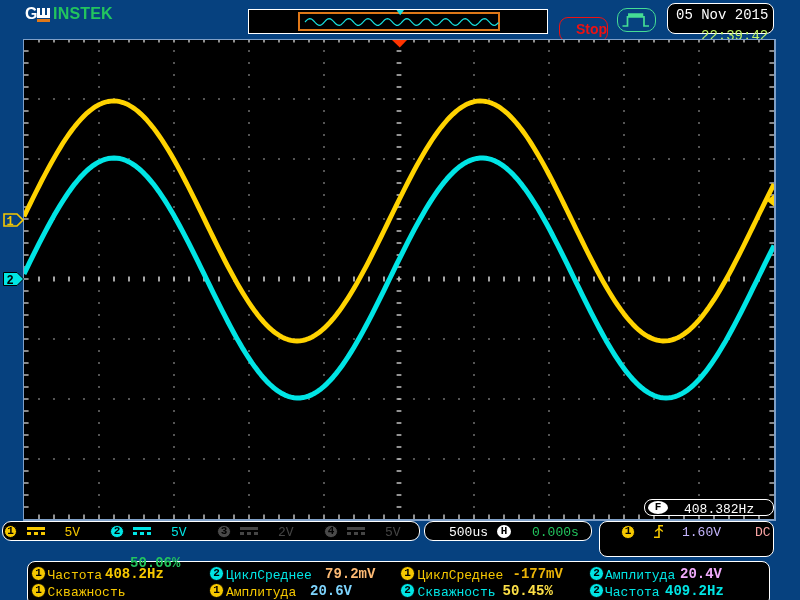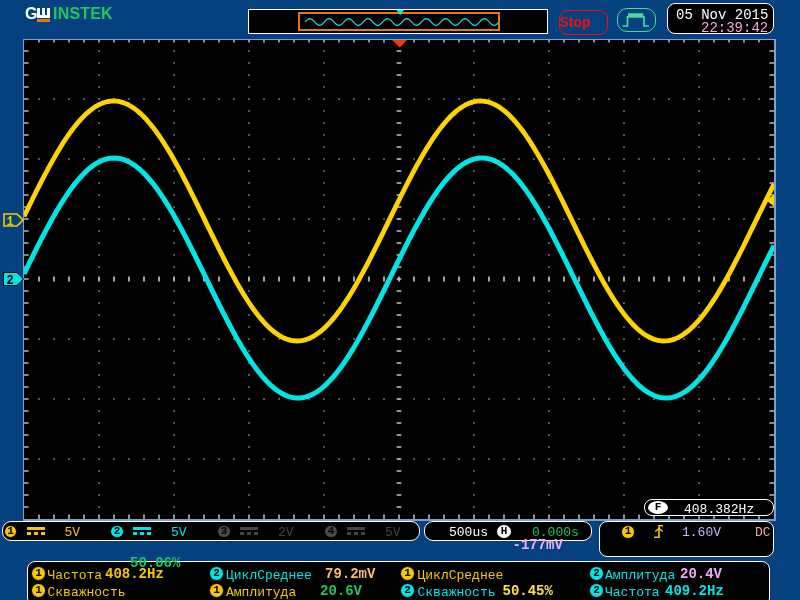--- a/index.html
+++ b/index.html
@@ -8,27 +8,27 @@
 <div style="position:absolute;left:37px;top:15.4px;width:13.2px;height:2.6px;background:#fff"></div>
 <div style="position:absolute;left:37px;top:19.2px;width:13.2px;height:2.6px;background:#e07818"></div>
 <div style="position:absolute;left:53px;top:6px;color:#22c55e;font:bold 16px/1 'Liberation Sans',sans-serif;letter-spacing:0.2px">INSTEK</div>
 <div style="position:absolute;left:248px;top:9px;width:300px;height:25px;background:#000;border:1.5px solid #fff">
       <div style="position:absolute;left:49px;top:1.5px;width:202px;height:19px;border:2px solid #e07818"></div>
       <svg width="297" height="22" viewBox="0 0 297 22" style="position:absolute;left:0;top:0">
         <polyline fill="none" stroke="#17e0e0" stroke-width="1.2" points="56.0 12.0,57.5 10.4,59.0 9.2,60.5 8.6,62.0 8.8,63.5 9.8,65.0 11.2,66.5 12.9,68.0 14.3,69.5 15.2,71.0 15.4,72.5 14.7,74.0 13.5,75.5 11.9,77.0 10.3,78.5 9.1,80.0 8.6,81.5 8.9,83.0 9.9,84.5 11.3,86.0 13.0,87.5 14.4,89.0 15.2,90.5 15.3,92.0 14.7,93.5 13.4,95.0 11.8,96.5 10.2,98.0 9.1,99.5 8.6,101.0 8.9,102.5 9.9,104.0 11.5,105.5 13.1,107.0 14.5,108.5 15.3,110.0 15.3,111.5 14.6,113.0 13.3,114.5 11.7,116.0 10.1,117.5 9.0,119.0 8.6,120.5 9.0,122.0 10.0,123.5 11.6,125.0 13.2,126.5 14.5,128.0 15.3,129.5 15.3,131.0 14.5,132.5 13.2,134.0 11.6,135.5 10.0,137.0 9.0,138.5 8.6,140.0 9.0,141.5 10.1,143.0 11.7,144.5 13.3,146.0 14.6,147.5 15.3,149.0 15.3,150.5 14.5,152.0 13.1,153.5 11.5,155.0 9.9,156.5 8.9,158.0 8.6,159.5 9.1,161.0 10.2,162.5 11.8,164.0 13.4,165.5 14.7,167.0 15.3,168.5 15.2,170.0 14.4,171.5 13.0,173.0 11.3,174.5 9.9,176.0 8.9,177.5 8.6,179.0 9.1,180.5 10.3,182.0 11.9,183.5 13.5,185.0 14.7,186.5 15.4,188.0 15.2,189.5 14.3,191.0 12.9,192.5 11.2,194.0 9.8,195.5 8.8,197.0 8.6,198.5 9.2,200.0 10.4,201.5 12.0,203.0 13.6,204.5 14.8,206.0 15.4,207.5 15.2,209.0 14.2,210.5 12.8,212.0 11.1,213.5 9.7,215.0 8.8,216.5 8.6,218.0 9.3,219.5 10.5,221.0 12.1,222.5 13.7,224.0 14.9,225.5 15.4,227.0 15.1,228.5 14.1,230.0 12.7,231.5 11.0,233.0 9.6,234.5 8.8,236.0 8.7,237.5 9.3,239.0 10.6,240.5 12.2,242.0 13.8,243.5 14.9,245.0 15.4,246.5 15.1,248.0 14.1,249.5 12.5"></polyline>
         <path fill="#17e0e0" d="M147.5 0 L155 0 L151.2 5.2 Z"></path>
       </svg>
     </div>
-<div style="position:absolute;left:558.5px;top:10px;width:49.5px;height:25px;border:1.5px solid #ee1111;border-radius:9px;color:#ee1111;text-align:left;font:bold 14px/22px 'Liberation Sans',sans-serif">Stop</div>
+<div style="position:absolute;left:558.5px;top:17px;width:49.5px;height:25px;border:1.5px solid #ee1111;border-radius:9px;color:#ee1111;text-align:right;font:bold 14px/22px 'Liberation Sans',sans-serif">Stop</div>
 <div style="position:absolute;left:616.5px;top:8px;width:39px;height:24px;border:1.5px solid #45dd95;border-radius:10px"><svg width="36" height="21" viewBox="0 0 36 21">
         <path fill="none" stroke="#45dd95" stroke-width="1.7" d="M4.5 17 H9.5 V7.8 H10.9 V5.2 H12.4 V7.8 H13.9 V5.2 H15.4 V7.8 H16.9 V5.2 H18.4 V7.8 H19.9 V5.2 H21.4 V7.8 H22.9 V5.2 H24.4 V7.8 H26 V17 H31"></path>
       </svg></div>
 <div style="position:absolute;left:667px;top:3px;width:107px;height:31px;background:#000;border:1.5px solid #fff;border-radius:8px"></div>
 <div style="position:absolute;left:676px;top:7.5px;color:#fff;font:14px/1 'Liberation Mono',monospace;white-space:pre">05 Nov 2015</div>
-<div style="position:absolute;left:701px;top:21px;color:#f9a8d4;font:14px/1 'Liberation Mono',monospace;white-space:pre">22:39:42</div>
+<div style="position:absolute;left:701px;top:29px;color:#bef264;font:14px/1 'Liberation Mono',monospace;white-space:pre">22:39:42</div>
 <div style="position:absolute;left:23px;top:39px;width:752.5px;height:481.5px;background:#7e9fc7"></div>
 <div style="position:absolute;left:24px;top:40px;width:750px;height:479px;background:#000">
       <svg width="750" height="479" viewBox="0 0 750 479" style="position:absolute;left:0;top:0">
         <path stroke="#8d8d8d" stroke-width="1.6" d="M14.2 59h1.6M29.2 59h1.6M44.2 59h1.6M59.2 59h1.6M74.2 59h1.6M89.2 59h1.6M104.2 59h1.6M119.2 59h1.6M134.2 59h1.6M149.2 59h1.6M164.2 59h1.6M179.2 59h1.6M194.2 59h1.6M209.2 59h1.6M224.2 59h1.6M239.2 59h1.6M254.2 59h1.6M269.2 59h1.6M284.2 59h1.6M299.2 59h1.6M314.2 59h1.6M329.2 59h1.6M344.2 59h1.6M359.2 59h1.6M374.2 59h1.6M389.2 59h1.6M404.2 59h1.6M419.2 59h1.6M434.2 59h1.6M449.2 59h1.6M464.2 59h1.6M479.2 59h1.6M494.2 59h1.6M509.2 59h1.6M524.2 59h1.6M539.2 59h1.6M554.2 59h1.6M569.2 59h1.6M584.2 59h1.6M599.2 59h1.6M614.2 59h1.6M629.2 59h1.6M644.2 59h1.6M659.2 59h1.6M674.2 59h1.6M689.2 59h1.6M704.2 59h1.6M719.2 59h1.6M734.2 59h1.6M14.2 119h1.6M29.2 119h1.6M44.2 119h1.6M59.2 119h1.6M74.2 119h1.6M89.2 119h1.6M104.2 119h1.6M119.2 119h1.6M134.2 119h1.6M149.2 119h1.6M164.2 119h1.6M179.2 119h1.6M194.2 119h1.6M209.2 119h1.6M224.2 119h1.6M239.2 119h1.6M254.2 119h1.6M269.2 119h1.6M284.2 119h1.6M299.2 119h1.6M314.2 119h1.6M329.2 119h1.6M344.2 119h1.6M359.2 119h1.6M374.2 119h1.6M389.2 119h1.6M404.2 119h1.6M419.2 119h1.6M434.2 119h1.6M449.2 119h1.6M464.2 119h1.6M479.2 119h1.6M494.2 119h1.6M509.2 119h1.6M524.2 119h1.6M539.2 119h1.6M554.2 119h1.6M569.2 119h1.6M584.2 119h1.6M599.2 119h1.6M614.2 119h1.6M629.2 119h1.6M644.2 119h1.6M659.2 119h1.6M674.2 119h1.6M689.2 119h1.6M704.2 119h1.6M719.2 119h1.6M734.2 119h1.6M14.2 179h1.6M29.2 179h1.6M44.2 179h1.6M59.2 179h1.6M74.2 179h1.6M89.2 179h1.6M104.2 179h1.6M119.2 179h1.6M134.2 179h1.6M149.2 179h1.6M164.2 179h1.6M179.2 179h1.6M194.2 179h1.6M209.2 179h1.6M224.2 179h1.6M239.2 179h1.6M254.2 179h1.6M269.2 179h1.6M284.2 179h1.6M299.2 179h1.6M314.2 179h1.6M329.2 179h1.6M344.2 179h1.6M359.2 179h1.6M374.2 179h1.6M389.2 179h1.6M404.2 179h1.6M419.2 179h1.6M434.2 179h1.6M449.2 179h1.6M464.2 179h1.6M479.2 179h1.6M494.2 179h1.6M509.2 179h1.6M524.2 179h1.6M539.2 179h1.6M554.2 179h1.6M569.2 179h1.6M584.2 179h1.6M599.2 179h1.6M614.2 179h1.6M629.2 179h1.6M644.2 179h1.6M659.2 179h1.6M674.2 179h1.6M689.2 179h1.6M704.2 179h1.6M719.2 179h1.6M734.2 179h1.6M14.2 299h1.6M29.2 299h1.6M44.2 299h1.6M59.2 299h1.6M74.2 299h1.6M89.2 299h1.6M104.2 299h1.6M119.2 299h1.6M134.2 299h1.6M149.2 299h1.6M164.2 299h1.6M179.2 299h1.6M194.2 299h1.6M209.2 299h1.6M224.2 299h1.6M239.2 299h1.6M254.2 299h1.6M269.2 299h1.6M284.2 299h1.6M299.2 299h1.6M314.2 299h1.6M329.2 299h1.6M344.2 299h1.6M359.2 299h1.6M374.2 299h1.6M389.2 299h1.6M404.2 299h1.6M419.2 299h1.6M434.2 299h1.6M449.2 299h1.6M464.2 299h1.6M479.2 299h1.6M494.2 299h1.6M509.2 299h1.6M524.2 299h1.6M539.2 299h1.6M554.2 299h1.6M569.2 299h1.6M584.2 299h1.6M599.2 299h1.6M614.2 299h1.6M629.2 299h1.6M644.2 299h1.6M659.2 299h1.6M674.2 299h1.6M689.2 299h1.6M704.2 299h1.6M719.2 299h1.6M734.2 299h1.6M14.2 359h1.6M29.2 359h1.6M44.2 359h1.6M59.2 359h1.6M74.2 359h1.6M89.2 359h1.6M104.2 359h1.6M119.2 359h1.6M134.2 359h1.6M149.2 359h1.6M164.2 359h1.6M179.2 359h1.6M194.2 359h1.6M209.2 359h1.6M224.2 359h1.6M239.2 359h1.6M254.2 359h1.6M269.2 359h1.6M284.2 359h1.6M299.2 359h1.6M314.2 359h1.6M329.2 359h1.6M344.2 359h1.6M359.2 359h1.6M374.2 359h1.6M389.2 359h1.6M404.2 359h1.6M419.2 359h1.6M434.2 359h1.6M449.2 359h1.6M464.2 359h1.6M479.2 359h1.6M494.2 359h1.6M509.2 359h1.6M524.2 359h1.6M539.2 359h1.6M554.2 359h1.6M569.2 359h1.6M584.2 359h1.6M599.2 359h1.6M614.2 359h1.6M629.2 359h1.6M644.2 359h1.6M659.2 359h1.6M674.2 359h1.6M689.2 359h1.6M704.2 359h1.6M719.2 359h1.6M734.2 359h1.6M14.2 419h1.6M29.2 419h1.6M44.2 419h1.6M59.2 419h1.6M74.2 419h1.6M89.2 419h1.6M104.2 419h1.6M119.2 419h1.6M134.2 419h1.6M149.2 419h1.6M164.2 419h1.6M179.2 419h1.6M194.2 419h1.6M209.2 419h1.6M224.2 419h1.6M239.2 419h1.6M254.2 419h1.6M269.2 419h1.6M284.2 419h1.6M299.2 419h1.6M314.2 419h1.6M329.2 419h1.6M344.2 419h1.6M359.2 419h1.6M374.2 419h1.6M389.2 419h1.6M404.2 419h1.6M419.2 419h1.6M434.2 419h1.6M449.2 419h1.6M464.2 419h1.6M479.2 419h1.6M494.2 419h1.6M509.2 419h1.6M524.2 419h1.6M539.2 419h1.6M554.2 419h1.6M569.2 419h1.6M584.2 419h1.6M599.2 419h1.6M614.2 419h1.6M629.2 419h1.6M644.2 419h1.6M659.2 419h1.6M674.2 419h1.6M689.2 419h1.6M704.2 419h1.6M719.2 419h1.6M734.2 419h1.6M74.2 11h1.6M74.2 23h1.6M74.2 35h1.6M74.2 47h1.6M74.2 59h1.6M74.2 71h1.6M74.2 83h1.6M74.2 95h1.6M74.2 107h1.6M74.2 119h1.6M74.2 131h1.6M74.2 143h1.6M74.2 155h1.6M74.2 167h1.6M74.2 179h1.6M74.2 191h1.6M74.2 203h1.6M74.2 215h1.6M74.2 227h1.6M74.2 239h1.6M74.2 251h1.6M74.2 263h1.6M74.2 275h1.6M74.2 287h1.6M74.2 299h1.6M74.2 311h1.6M74.2 323h1.6M74.2 335h1.6M74.2 347h1.6M74.2 359h1.6M74.2 371h1.6M74.2 383h1.6M74.2 395h1.6M74.2 407h1.6M74.2 419h1.6M74.2 431h1.6M74.2 443h1.6M74.2 455h1.6M74.2 467h1.6M149.2 11h1.6M149.2 23h1.6M149.2 35h1.6M149.2 47h1.6M149.2 59h1.6M149.2 71h1.6M149.2 83h1.6M149.2 95h1.6M149.2 107h1.6M149.2 119h1.6M149.2 131h1.6M149.2 143h1.6M149.2 155h1.6M149.2 167h1.6M149.2 179h1.6M149.2 191h1.6M149.2 203h1.6M149.2 215h1.6M149.2 227h1.6M149.2 239h1.6M149.2 251h1.6M149.2 263h1.6M149.2 275h1.6M149.2 287h1.6M149.2 299h1.6M149.2 311h1.6M149.2 323h1.6M149.2 335h1.6M149.2 347h1.6M149.2 359h1.6M149.2 371h1.6M149.2 383h1.6M149.2 395h1.6M149.2 407h1.6M149.2 419h1.6M149.2 431h1.6M149.2 443h1.6M149.2 455h1.6M149.2 467h1.6M224.2 11h1.6M224.2 23h1.6M224.2 35h1.6M224.2 47h1.6M224.2 59h1.6M224.2 71h1.6M224.2 83h1.6M224.2 95h1.6M224.2 107h1.6M224.2 119h1.6M224.2 131h1.6M224.2 143h1.6M224.2 155h1.6M224.2 167h1.6M224.2 179h1.6M224.2 191h1.6M224.2 203h1.6M224.2 215h1.6M224.2 227h1.6M224.2 239h1.6M224.2 251h1.6M224.2 263h1.6M224.2 275h1.6M224.2 287h1.6M224.2 299h1.6M224.2 311h1.6M224.2 323h1.6M224.2 335h1.6M224.2 347h1.6M224.2 359h1.6M224.2 371h1.6M224.2 383h1.6M224.2 395h1.6M224.2 407h1.6M224.2 419h1.6M224.2 431h1.6M224.2 443h1.6M224.2 455h1.6M224.2 467h1.6M299.2 11h1.6M299.2 23h1.6M299.2 35h1.6M299.2 47h1.6M299.2 59h1.6M299.2 71h1.6M299.2 83h1.6M299.2 95h1.6M299.2 107h1.6M299.2 119h1.6M299.2 131h1.6M299.2 143h1.6M299.2 155h1.6M299.2 167h1.6M299.2 179h1.6M299.2 191h1.6M299.2 203h1.6M299.2 215h1.6M299.2 227h1.6M299.2 239h1.6M299.2 251h1.6M299.2 263h1.6M299.2 275h1.6M299.2 287h1.6M299.2 299h1.6M299.2 311h1.6M299.2 323h1.6M299.2 335h1.6M299.2 347h1.6M299.2 359h1.6M299.2 371h1.6M299.2 383h1.6M299.2 395h1.6M299.2 407h1.6M299.2 419h1.6M299.2 431h1.6M299.2 443h1.6M299.2 455h1.6M299.2 467h1.6M449.2 11h1.6M449.2 23h1.6M449.2 35h1.6M449.2 47h1.6M449.2 59h1.6M449.2 71h1.6M449.2 83h1.6M449.2 95h1.6M449.2 107h1.6M449.2 119h1.6M449.2 131h1.6M449.2 143h1.6M449.2 155h1.6M449.2 167h1.6M449.2 179h1.6M449.2 191h1.6M449.2 203h1.6M449.2 215h1.6M449.2 227h1.6M449.2 239h1.6M449.2 251h1.6M449.2 263h1.6M449.2 275h1.6M449.2 287h1.6M449.2 299h1.6M449.2 311h1.6M449.2 323h1.6M449.2 335h1.6M449.2 347h1.6M449.2 359h1.6M449.2 371h1.6M449.2 383h1.6M449.2 395h1.6M449.2 407h1.6M449.2 419h1.6M449.2 431h1.6M449.2 443h1.6M449.2 455h1.6M449.2 467h1.6M524.2 11h1.6M524.2 23h1.6M524.2 35h1.6M524.2 47h1.6M524.2 59h1.6M524.2 71h1.6M524.2 83h1.6M524.2 95h1.6M524.2 107h1.6M524.2 119h1.6M524.2 131h1.6M524.2 143h1.6M524.2 155h1.6M524.2 167h1.6M524.2 179h1.6M524.2 191h1.6M524.2 203h1.6M524.2 215h1.6M524.2 227h1.6M524.2 239h1.6M524.2 251h1.6M524.2 263h1.6M524.2 275h1.6M524.2 287h1.6M524.2 299h1.6M524.2 311h1.6M524.2 323h1.6M524.2 335h1.6M524.2 347h1.6M524.2 359h1.6M524.2 371h1.6M524.2 383h1.6M524.2 395h1.6M524.2 407h1.6M524.2 419h1.6M524.2 431h1.6M524.2 443h1.6M524.2 455h1.6M524.2 467h1.6M599.2 11h1.6M599.2 23h1.6M599.2 35h1.6M599.2 47h1.6M599.2 59h1.6M599.2 71h1.6M599.2 83h1.6M599.2 95h1.6M599.2 107h1.6M599.2 119h1.6M599.2 131h1.6M599.2 143h1.6M599.2 155h1.6M599.2 167h1.6M599.2 179h1.6M599.2 191h1.6M599.2 203h1.6M599.2 215h1.6M599.2 227h1.6M599.2 239h1.6M599.2 251h1.6M599.2 263h1.6M599.2 275h1.6M599.2 287h1.6M599.2 299h1.6M599.2 311h1.6M599.2 323h1.6M599.2 335h1.6M599.2 347h1.6M599.2 359h1.6M599.2 371h1.6M599.2 383h1.6M599.2 395h1.6M599.2 407h1.6M599.2 419h1.6M599.2 431h1.6M599.2 443h1.6M599.2 455h1.6M599.2 467h1.6M674.2 11h1.6M674.2 23h1.6M674.2 35h1.6M674.2 47h1.6M674.2 59h1.6M674.2 71h1.6M674.2 83h1.6M674.2 95h1.6M674.2 107h1.6M674.2 119h1.6M674.2 131h1.6M674.2 143h1.6M674.2 155h1.6M674.2 167h1.6M674.2 179h1.6M674.2 191h1.6M674.2 203h1.6M674.2 215h1.6M674.2 227h1.6M674.2 239h1.6M674.2 251h1.6M674.2 263h1.6M674.2 275h1.6M674.2 287h1.6M674.2 299h1.6M674.2 311h1.6M674.2 323h1.6M674.2 335h1.6M674.2 347h1.6M674.2 359h1.6M674.2 371h1.6M674.2 383h1.6M674.2 395h1.6M674.2 407h1.6M674.2 419h1.6M674.2 431h1.6M674.2 443h1.6M674.2 455h1.6M674.2 467h1.6"></path>
         <path stroke="#c2c2c2" stroke-width="1.7" d="M372.6 11h4.8M372.6 23h4.8M372.6 35h4.8M372.6 47h4.8M372.6 59h4.8M372.6 71h4.8M372.6 83h4.8M372.6 95h4.8M372.6 107h4.8M372.6 119h4.8M372.6 131h4.8M372.6 143h4.8M372.6 155h4.8M372.6 167h4.8M372.6 179h4.8M372.6 191h4.8M372.6 203h4.8M372.6 215h4.8M372.6 227h4.8M372.6 239h4.8M372.6 251h4.8M372.6 263h4.8M372.6 275h4.8M372.6 287h4.8M372.6 299h4.8M372.6 311h4.8M372.6 323h4.8M372.6 335h4.8M372.6 347h4.8M372.6 359h4.8M372.6 371h4.8M372.6 383h4.8M372.6 395h4.8M372.6 407h4.8M372.6 419h4.8M372.6 431h4.8M372.6 443h4.8M372.6 455h4.8M372.6 467h4.8"></path>
         <path stroke="#c2c2c2" stroke-width="1.7" d="M15 236.6v4.8M30 236.6v4.8M45 236.6v4.8M60 236.6v4.8M75 236.6v4.8M90 236.6v4.8M105 236.6v4.8M120 236.6v4.8M135 236.6v4.8M150 236.6v4.8M165 236.6v4.8M180 236.6v4.8M195 236.6v4.8M210 236.6v4.8M225 236.6v4.8M240 236.6v4.8M255 236.6v4.8M270 236.6v4.8M285 236.6v4.8M300 236.6v4.8M315 236.6v4.8M330 236.6v4.8M345 236.6v4.8M360 236.6v4.8M375 236.6v4.8M390 236.6v4.8M405 236.6v4.8M420 236.6v4.8M435 236.6v4.8M450 236.6v4.8M465 236.6v4.8M480 236.6v4.8M495 236.6v4.8M510 236.6v4.8M525 236.6v4.8M540 236.6v4.8M555 236.6v4.8M570 236.6v4.8M585 236.6v4.8M600 236.6v4.8M615 236.6v4.8M630 236.6v4.8M645 236.6v4.8M660 236.6v4.8M675 236.6v4.8M690 236.6v4.8M705 236.6v4.8M720 236.6v4.8M735 236.6v4.8"></path>
         <path stroke="#b5b5b5" stroke-width="1.6" d="M15 0v2.6M15 474.4v4.6M30 0v2.6M30 474.4v4.6M45 0v2.6M45 474.4v4.6M60 0v2.6M60 474.4v4.6M75 0v2.6M75 474.4v4.6M90 0v2.6M90 474.4v4.6M105 0v2.6M105 474.4v4.6M120 0v2.6M120 474.4v4.6M135 0v2.6M135 474.4v4.6M150 0v2.6M150 474.4v4.6M165 0v2.6M165 474.4v4.6M180 0v2.6M180 474.4v4.6M195 0v2.6M195 474.4v4.6M210 0v2.6M210 474.4v4.6M225 0v2.6M225 474.4v4.6M240 0v2.6M240 474.4v4.6M255 0v2.6M255 474.4v4.6M270 0v2.6M270 474.4v4.6M285 0v2.6M285 474.4v4.6M300 0v2.6M300 474.4v4.6M315 0v2.6M315 474.4v4.6M330 0v2.6M330 474.4v4.6M345 0v2.6M345 474.4v4.6M360 0v2.6M360 474.4v4.6M375 0v2.6M375 474.4v4.6M390 0v2.6M390 474.4v4.6M405 0v2.6M405 474.4v4.6M420 0v2.6M420 474.4v4.6M435 0v2.6M435 474.4v4.6M450 0v2.6M450 474.4v4.6M465 0v2.6M465 474.4v4.6M480 0v2.6M480 474.4v4.6M495 0v2.6M495 474.4v4.6M510 0v2.6M510 474.4v4.6M525 0v2.6M525 474.4v4.6M540 0v2.6M540 474.4v4.6M555 0v2.6M555 474.4v4.6M570 0v2.6M570 474.4v4.6M585 0v2.6M585 474.4v4.6M600 0v2.6M600 474.4v4.6M615 0v2.6M615 474.4v4.6M630 0v2.6M630 474.4v4.6M645 0v2.6M645 474.4v4.6M660 0v2.6M660 474.4v4.6M675 0v2.6M675 474.4v4.6M690 0v2.6M690 474.4v4.6M705 0v2.6M705 474.4v4.6M720 0v2.6M720 474.4v4.6M735 0v2.6M735 474.4v4.6"></path>
         <path stroke="#b5b5b5" stroke-width="1.6" d="M0 11h4.6M745.4 11h4.6M0 23h4.6M745.4 23h4.6M0 35h4.6M745.4 35h4.6M0 47h4.6M745.4 47h4.6M0 59h4.6M745.4 59h4.6M0 71h4.6M745.4 71h4.6M0 83h4.6M745.4 83h4.6M0 95h4.6M745.4 95h4.6M0 107h4.6M745.4 107h4.6M0 119h4.6M745.4 119h4.6M0 131h4.6M745.4 131h4.6M0 143h4.6M745.4 143h4.6M0 155h4.6M745.4 155h4.6M0 167h4.6M745.4 167h4.6M0 179h4.6M745.4 179h4.6M0 191h4.6M745.4 191h4.6M0 203h4.6M745.4 203h4.6M0 215h4.6M745.4 215h4.6M0 227h4.6M745.4 227h4.6M0 239h4.6M745.4 239h4.6M0 251h4.6M745.4 251h4.6M0 263h4.6M745.4 263h4.6M0 275h4.6M745.4 275h4.6M0 287h4.6M745.4 287h4.6M0 299h4.6M745.4 299h4.6M0 311h4.6M745.4 311h4.6M0 323h4.6M745.4 323h4.6M0 335h4.6M745.4 335h4.6M0 347h4.6M745.4 347h4.6M0 359h4.6M745.4 359h4.6M0 371h4.6M745.4 371h4.6M0 383h4.6M745.4 383h4.6M0 395h4.6M745.4 395h4.6M0 407h4.6M745.4 407h4.6M0 419h4.6M745.4 419h4.6M0 431h4.6M745.4 431h4.6M0 443h4.6M745.4 443h4.6M0 455h4.6M745.4 455h4.6M0 467h4.6M745.4 467h4.6"></path>
         <polyline fill="none" stroke="#ffd300" stroke-width="4.8" stroke-linejoin="round" points="0 176.4,3 170.2,6 164.1,9 158.0,12 152.0,15 146.1,18 140.2,21 134.5,24 128.9,27 123.4,30 118.1,33 112.9,36 107.9,39 103.1,42 98.5,45 94.2,48 90.0,51 86.1,54 82.5,57 79.1,60 76.0,63 73.1,66 70.6,69 68.3,72 66.3,75 64.7,78 63.3,81 62.3,84 61.5,87 61.1,90 61.0,93 61.2,96 61.7,99 62.6,102 63.7,105 65.2,108 67.0,111 69.0,114 71.4,117 74.1,120 77.0,123 80.2,126 83.7,129 87.4,132 91.4,135 95.6,138 100.0,141 104.7,144 109.6,147 114.6,150 119.8,153 125.2,156 130.7,159 136.4,162 142.2,165 148.0,168 154.0,171 160.0,174 166.1,177 172.3,180 178.4,183 184.6,186 190.7,189 196.9,192 203.0,195 209.0,198 214.9,201 220.8,204 226.6,207 232.2,210 237.7,213 243.1,216 248.3,219 253.3,222 258.1,225 262.7,228 267.1,231 271.3,234 275.2,237 278.9,240 282.4,243 285.5,246 288.4,249 291.0,252 293.3,255 295.3,258 297.1,261 298.5,264 299.6,267 300.4,270 300.8,273 301.0,276 300.8,279 300.4,282 299.6,285 298.5,288 297.1,291 295.3,294 293.3,297 291.0,300 288.4,303 285.5,306 282.4,309 278.9,312 275.2,315 271.3,318 267.1,321 262.7,324 258.1,327 253.3,330 248.3,333 243.1,336 237.7,339 232.2,342 226.6,345 220.8,348 214.9,351 209.0,354 203.0,357 196.9,360 190.7,363 184.6,366 178.4,369 172.3,372 166.1,375 160.0,378 154.0,381 148.0,384 142.2,387 136.4,390 130.7,393 125.2,396 119.8,399 114.6,402 109.6,405 104.7,408 100.0,411 95.6,414 91.4,417 87.4,420 83.7,423 80.2,426 77.0,429 74.1,432 71.4,435 69.0,438 67.0,441 65.2,444 63.7,447 62.6,450 61.7,453 61.2,456 61.0,459 61.1,462 61.5,465 62.3,468 63.3,471 64.7,474 66.3,477 68.3,480 70.6,483 73.1,486 76.0,489 79.1,492 82.5,495 86.1,498 90.0,501 94.2,504 98.5,507 103.1,510 107.9,513 112.9,516 118.1,519 123.4,522 128.9,525 134.5,528 140.2,531 146.1,534 152.0,537 158.0,540 164.1,543 170.2,546 176.4,549 182.5,552 188.7,555 194.8,558 200.9,561 207.0,564 213.0,567 218.9,570 224.7,573 230.3,576 235.9,579 241.3,582 246.5,585 251.6,588 256.5,591 261.2,594 265.7,597 269.9,600 273.9,603 277.7,606 281.2,609 284.5,612 287.5,615 290.2,618 292.6,621 294.7,624 296.5,627 298.0,630 299.2,633 300.1,636 300.7,639 301.0,642 300.9,645 300.6,648 299.9,651 298.9,654 297.6,657 296.0,660 294.0,663 291.8,666 289.3,669 286.5,672 283.4,675 280.1,678 276.5,681 272.6,684 268.5,687 264.2,690 259.7,693 254.9,696 249.9,699 244.8,702 239.5,705 234.1,708 228.5,711 222.7,714 216.9,717 211.0,720 205.0,723 198.9,726 192.8,729 186.6,732 180.5,735 174.3,738 168.2,741 162.1,744 156.0,747 150.0,750 144.1"></polyline>
         <polyline fill="none" stroke="#00e5e5" stroke-width="5" stroke-linejoin="round" points="0 233.9,3 227.8,6 221.7,9 215.6,12 209.6,15 203.7,18 197.8,21 192.1,24 186.5,27 181.0,30 175.6,33 170.5,36 165.5,39 160.7,42 156.1,45 151.7,48 147.6,51 143.6,54 140.0,57 136.5,60 133.4,63 130.5,66 127.9,69 125.6,72 123.6,75 121.9,78 120.5,81 119.4,84 118.6,87 118.2,90 118.0,93 118.2,96 118.6,99 119.4,102 120.5,105 121.9,108 123.6,111 125.6,114 127.9,117 130.5,120 133.4,123 136.5,126 140.0,129 143.6,132 147.6,135 151.7,138 156.1,141 160.7,144 165.5,147 170.5,150 175.6,153 181.0,156 186.5,159 192.1,162 197.8,165 203.7,168 209.6,171 215.6,174 221.7,177 227.8,180 233.9,183 240.0,186 246.2,189 252.3,192 258.4,195 264.4,198 270.4,201 276.2,204 282.0,207 287.7,210 293.2,213 298.6,216 303.8,219 308.9,222 313.7,225 318.4,228 322.9,231 327.1,234 331.1,237 334.8,240 338.3,243 341.6,246 344.5,249 347.2,252 349.6,255 351.7,258 353.6,261 355.1,264 356.3,267 357.1,270 357.7,273 358.0,276 357.9,279 357.6,282 356.9,285 355.9,288 354.6,291 353.0,294 351.1,297 348.9,300 346.4,303 343.6,306 340.5,309 337.2,312 333.6,315 329.8,318 325.7,321 321.4,324 316.9,327 312.1,330 307.2,333 302.1,336 296.8,339 291.4,342 285.8,345 280.1,348 274.3,351 268.4,354 262.4,357 256.4,360 250.3,363 244.1,366 238.0,369 231.9,372 225.7,375 219.6,378 213.6,381 207.6,384 201.7,387 195.9,390 190.2,393 184.6,396 179.2,399 173.9,402 168.8,405 163.9,408 159.1,411 154.6,414 150.3,417 146.2,420 142.4,423 138.8,426 135.5,429 132.4,432 129.6,435 127.1,438 124.9,441 123.0,444 121.4,447 120.1,450 119.1,453 118.4,456 118.1,459 118.0,462 118.3,465 118.9,468 119.7,471 120.9,474 122.4,477 124.3,480 126.4,483 128.8,486 131.5,489 134.4,492 137.7,495 141.2,498 144.9,501 148.9,504 153.1,507 157.6,510 162.3,513 167.1,516 172.2,519 177.4,522 182.8,525 188.3,528 194.0,531 199.8,534 205.6,537 211.6,540 217.6,543 223.7,546 229.8,549 236.0,552 242.1,555 248.2,558 254.3,561 260.4,564 266.4,567 272.3,570 278.2,573 283.9,576 289.5,579 295.0,582 300.4,585 305.5,588 310.5,591 315.3,594 319.9,597 324.3,600 328.4,603 332.4,606 336.0,609 339.5,612 342.6,615 345.5,618 348.1,621 350.4,624 352.4,627 354.1,630 355.5,633 356.6,636 357.4,639 357.8,642 358.0,645 357.8,648 357.4,651 356.6,654 355.5,657 354.1,660 352.4,663 350.4,666 348.1,669 345.5,672 342.6,675 339.5,678 336.0,681 332.4,684 328.4,687 324.3,690 319.9,693 315.3,696 310.5,699 305.5,702 300.4,705 295.0,708 289.5,711 283.9,714 278.2,717 272.3,720 266.4,723 260.4,726 254.3,729 248.2,732 242.1,735 236.0,738 229.8,741 223.7,744 217.6,747 211.6,750 205.6"></polyline>
@@ -97,24 +97,24 @@
 <div style="position:absolute;left:47.5px;top:568.5px;color:#f6c800;font:13px/1 'Liberation Mono',monospace;white-space:pre">Частота</div>
 <div style="position:absolute;left:105px;top:567.0px;color:#f6c800;font:bold 14px/1 'Liberation Mono',monospace;white-space:pre">408.2Hz</div>
 <div style="position:absolute;left:31.0px;top:582.5px;width:15px;height:15px;border-radius:50%;background:#f6c800;border:1px solid #000;box-sizing:border-box;color:#000;font:bold 11px/13px 'Liberation Mono',monospace;text-align:center">1</div>
 <div style="position:absolute;left:47.5px;top:585.5px;color:#f6c800;font:13px/1 'Liberation Mono',monospace;white-space:pre">Скважность</div>
 <div style="position:absolute;left:130px;top:556px;color:#22c55e;font:bold 14px/1 'Liberation Mono',monospace;white-space:pre">50.06%</div>
 <div style="position:absolute;left:209.0px;top:565.5px;width:15px;height:15px;border-radius:50%;background:#00e5e5;border:1px solid #000;box-sizing:border-box;color:#000;font:bold 11px/13px 'Liberation Mono',monospace;text-align:center">2</div>
 <div style="position:absolute;left:226px;top:568.5px;color:#00e5e5;font:13px/1 'Liberation Mono',monospace;white-space:pre">ЦиклСреднее</div>
 <div style="position:absolute;left:325px;top:567.0px;color:#fdba74;font:bold 14px/1 'Liberation Mono',monospace;white-space:pre">79.2mV</div>
 <div style="position:absolute;left:209.0px;top:582.5px;width:15px;height:15px;border-radius:50%;background:#f6c800;border:1px solid #000;box-sizing:border-box;color:#000;font:bold 11px/13px 'Liberation Mono',monospace;text-align:center">1</div>
 <div style="position:absolute;left:226px;top:585.5px;color:#f6c800;font:13px/1 'Liberation Mono',monospace;white-space:pre">Амплитуда</div>
-<div style="position:absolute;left:320px;top:584.0px;color:#22c55e;font:bold 14px/1 'Liberation Mono',monospace;white-space:pre">20.6V</div>
+<div style="position:absolute;left:310px;top:584.0px;color:#7dd3fc;font:bold 14px/1 'Liberation Mono',monospace;white-space:pre">20.6V</div>
 <div style="position:absolute;left:400.0px;top:565.5px;width:15px;height:15px;border-radius:50%;background:#f6c800;border:1px solid #000;box-sizing:border-box;color:#000;font:bold 11px/13px 'Liberation Mono',monospace;text-align:center">1</div>
 <div style="position:absolute;left:417.5px;top:568.5px;color:#f6c800;font:13px/1 'Liberation Mono',monospace;white-space:pre">ЦиклСреднее</div>
-<div style="position:absolute;left:512.5px;top:538px;color:#f0abfc;font:bold 14px/1 'Liberation Mono',monospace;white-space:pre">-177mV</div>
+<div style="position:absolute;left:512.5px;top:567.0px;color:#eab308;font:bold 14px/1 'Liberation Mono',monospace;white-space:pre">-177mV</div>
 <div style="position:absolute;left:400.0px;top:582.5px;width:15px;height:15px;border-radius:50%;background:#00e5e5;border:1px solid #000;box-sizing:border-box;color:#000;font:bold 11px/13px 'Liberation Mono',monospace;text-align:center">2</div>
 <div style="position:absolute;left:417.5px;top:585.5px;color:#00e5e5;font:13px/1 'Liberation Mono',monospace;white-space:pre">Скважность</div>
 <div style="position:absolute;left:502.5px;top:584.0px;color:#fde047;font:bold 14px/1 'Liberation Mono',monospace;white-space:pre">50.45%</div>
 <div style="position:absolute;left:589.0px;top:565.5px;width:15px;height:15px;border-radius:50%;background:#00e5e5;border:1px solid #000;box-sizing:border-box;color:#000;font:bold 11px/13px 'Liberation Mono',monospace;text-align:center">2</div>
 <div style="position:absolute;left:605px;top:568.5px;color:#00e5e5;font:13px/1 'Liberation Mono',monospace;white-space:pre">Амплитуда</div>
 <div style="position:absolute;left:680px;top:567.0px;color:#f0abfc;font:bold 14px/1 'Liberation Mono',monospace;white-space:pre">20.4V</div>
 <div style="position:absolute;left:589.0px;top:582.5px;width:15px;height:15px;border-radius:50%;background:#00e5e5;border:1px solid #000;box-sizing:border-box;color:#000;font:bold 11px/13px 'Liberation Mono',monospace;text-align:center">2</div>
 <div style="position:absolute;left:605px;top:585.5px;color:#00e5e5;font:13px/1 'Liberation Mono',monospace;white-space:pre">Частота</div>
 <div style="position:absolute;left:665px;top:584.0px;color:#00e5e5;font:bold 14px/1 'Liberation Mono',monospace;white-space:pre">409.2Hz</div>
 </div>

